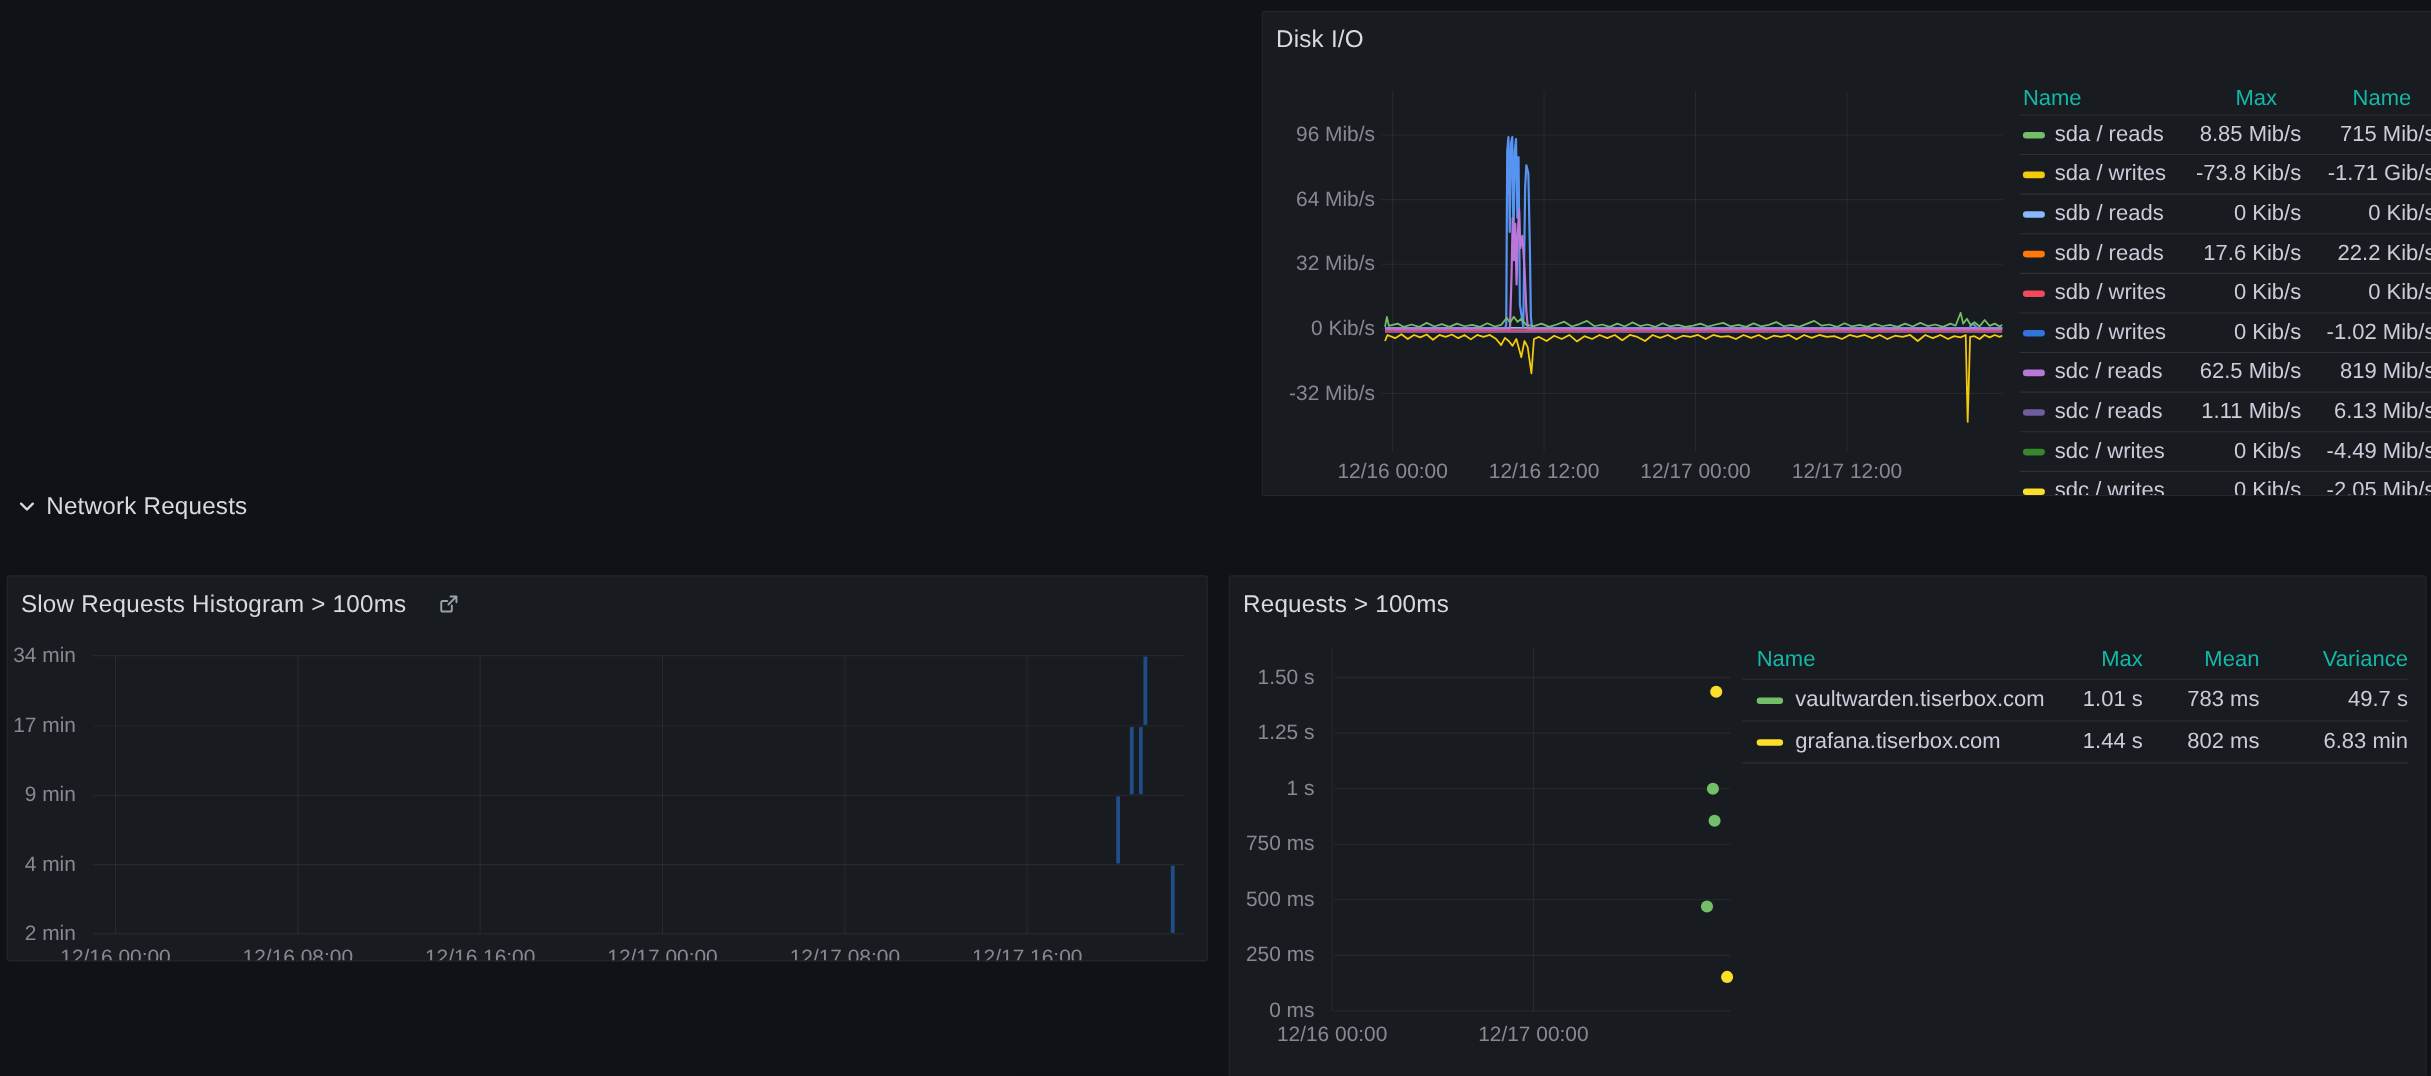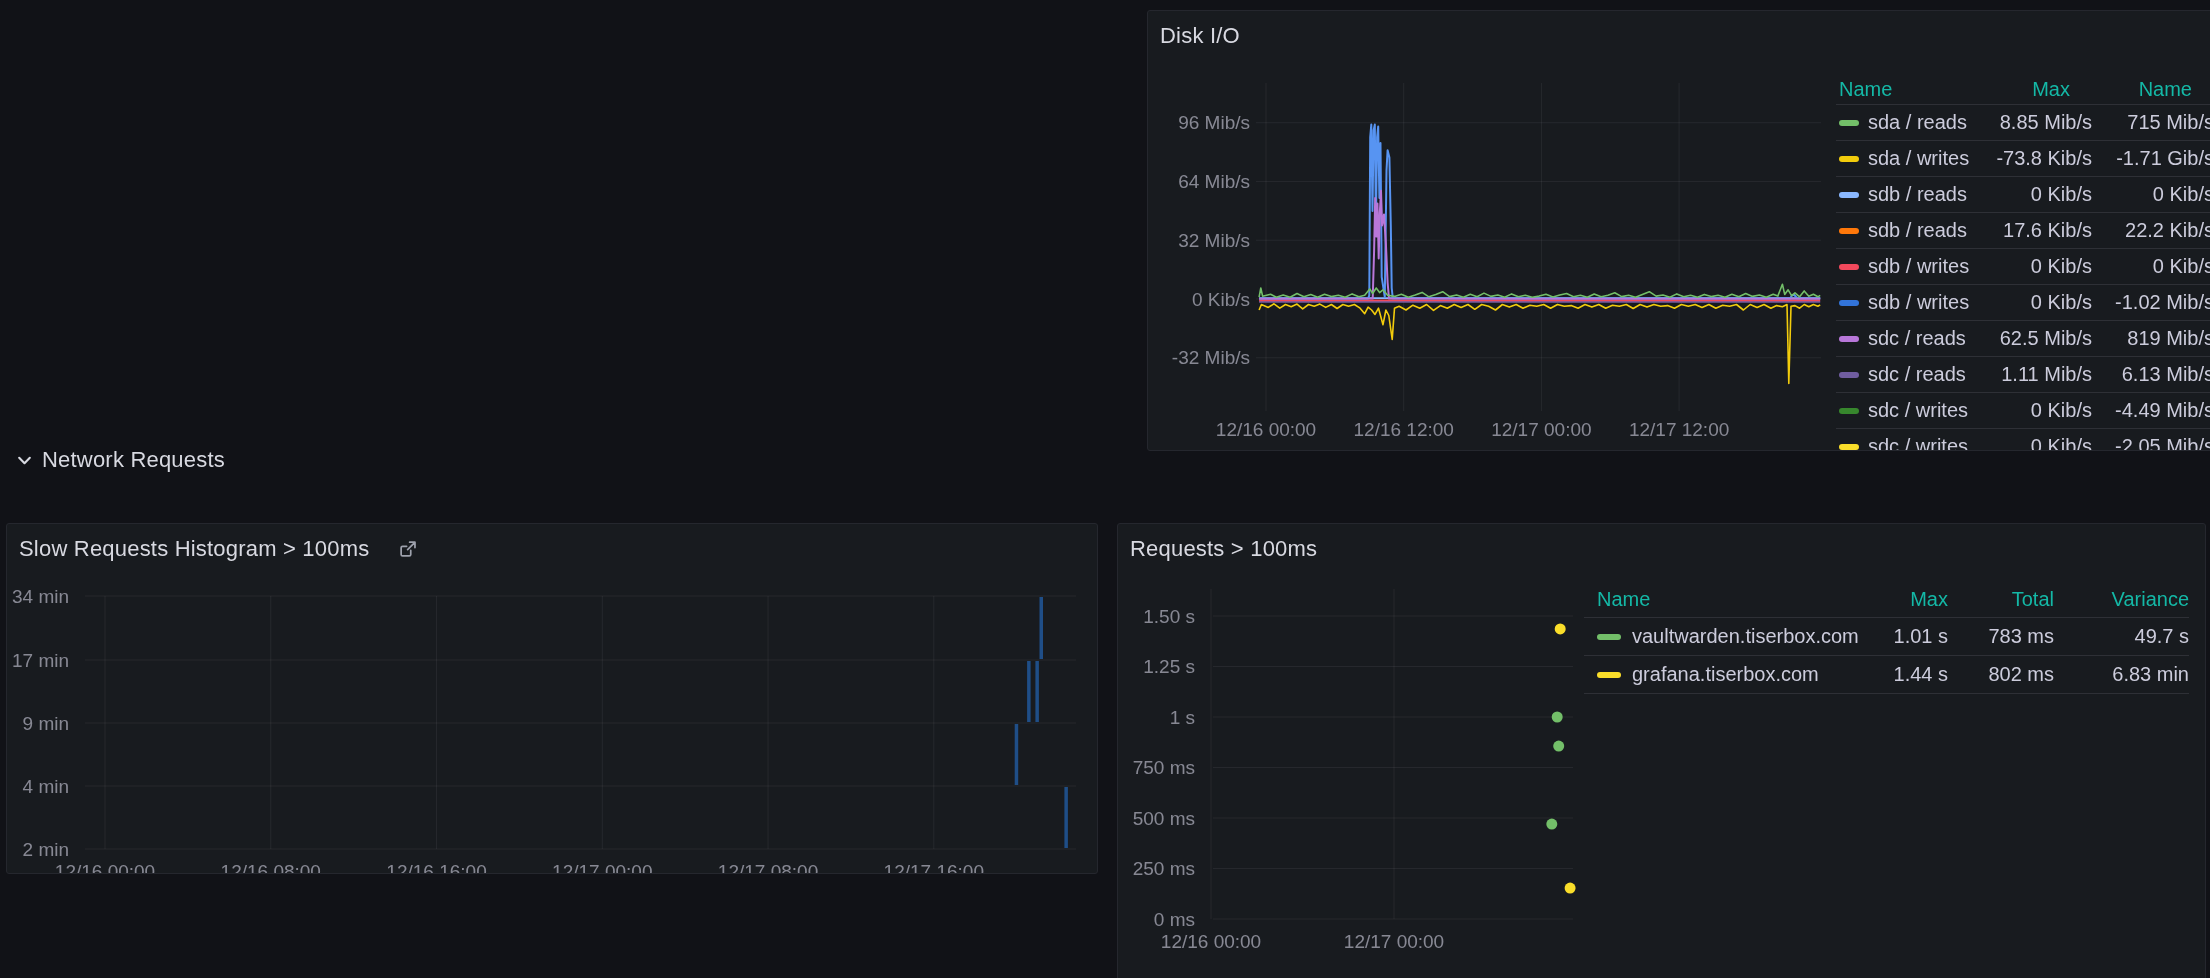--- a/index.html
+++ b/index.html
@@ -248,21 +248,21 @@
       <circle cx="433.8" cy="300.1" r="5.5" fill="#73BF69"></circle>
       <circle cx="439.2" cy="193.0" r="5.5" fill="#73BF69"></circle>
       <circle cx="440.7" cy="222.1" r="5.5" fill="#73BF69"></circle>
       <circle cx="442.2" cy="104.9" r="5.5" fill="#FADE2A"></circle>
       <circle cx="452.1" cy="364.1" r="5.5" fill="#FADE2A"></circle>
     </svg>
   <div class="legend" id="requests-legend" style="left:466px;top:58px;width:605px;padding-right:2px;">
       <div class="legend-row legend-header" style="grid-template-columns: 48px 1fr 81px 106px 135px; height: 35px;">
         <div style="grid-column: 1 / span 2; padding-left: 13px;">Name</div>
         <div class="cell-r" style="padding-right: 0px;">Max</div>
-        <div class="cell-r" style="padding-right: 0px;">Total</div>
+        <div class="cell-r" style="padding-right: 0px;">Mean</div>
         <div class="cell-r" style="padding-right: 0px;">Variance</div>
       </div>
       <div class="legend-row" style="grid-template-columns: 48px 1fr 81px 106px 135px; height: 37px;">
         <div>
           <div class="swatch" style="width: 24px; height: 6px; margin-left: 13px; background: rgb(115, 191, 105);"></div>
         </div>
         <div>vaultwarden.tiserbox.com</div>
         <div class="cell-r">1.01 s</div>
         <div class="cell-r">783 ms</div>
         <div class="cell-r">49.7 s</div>

